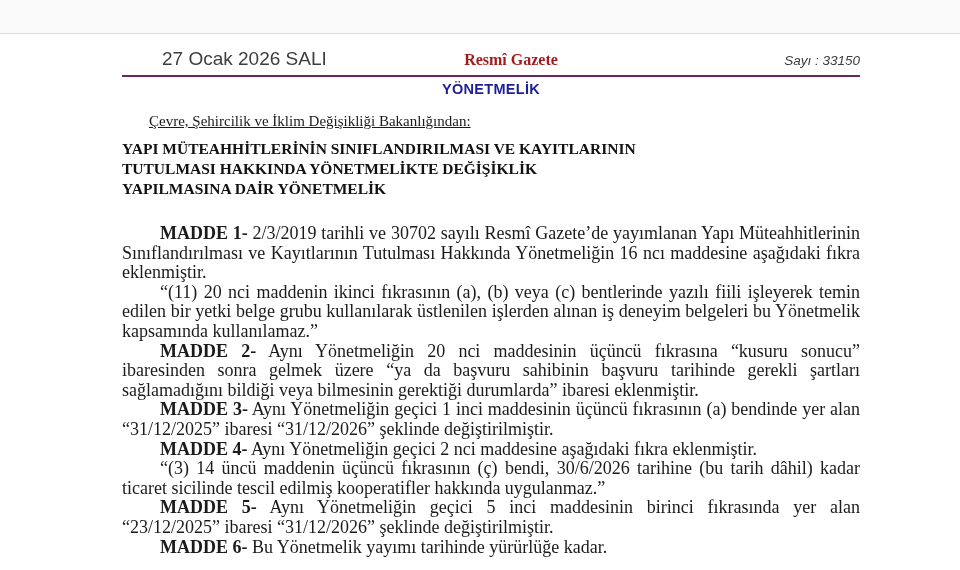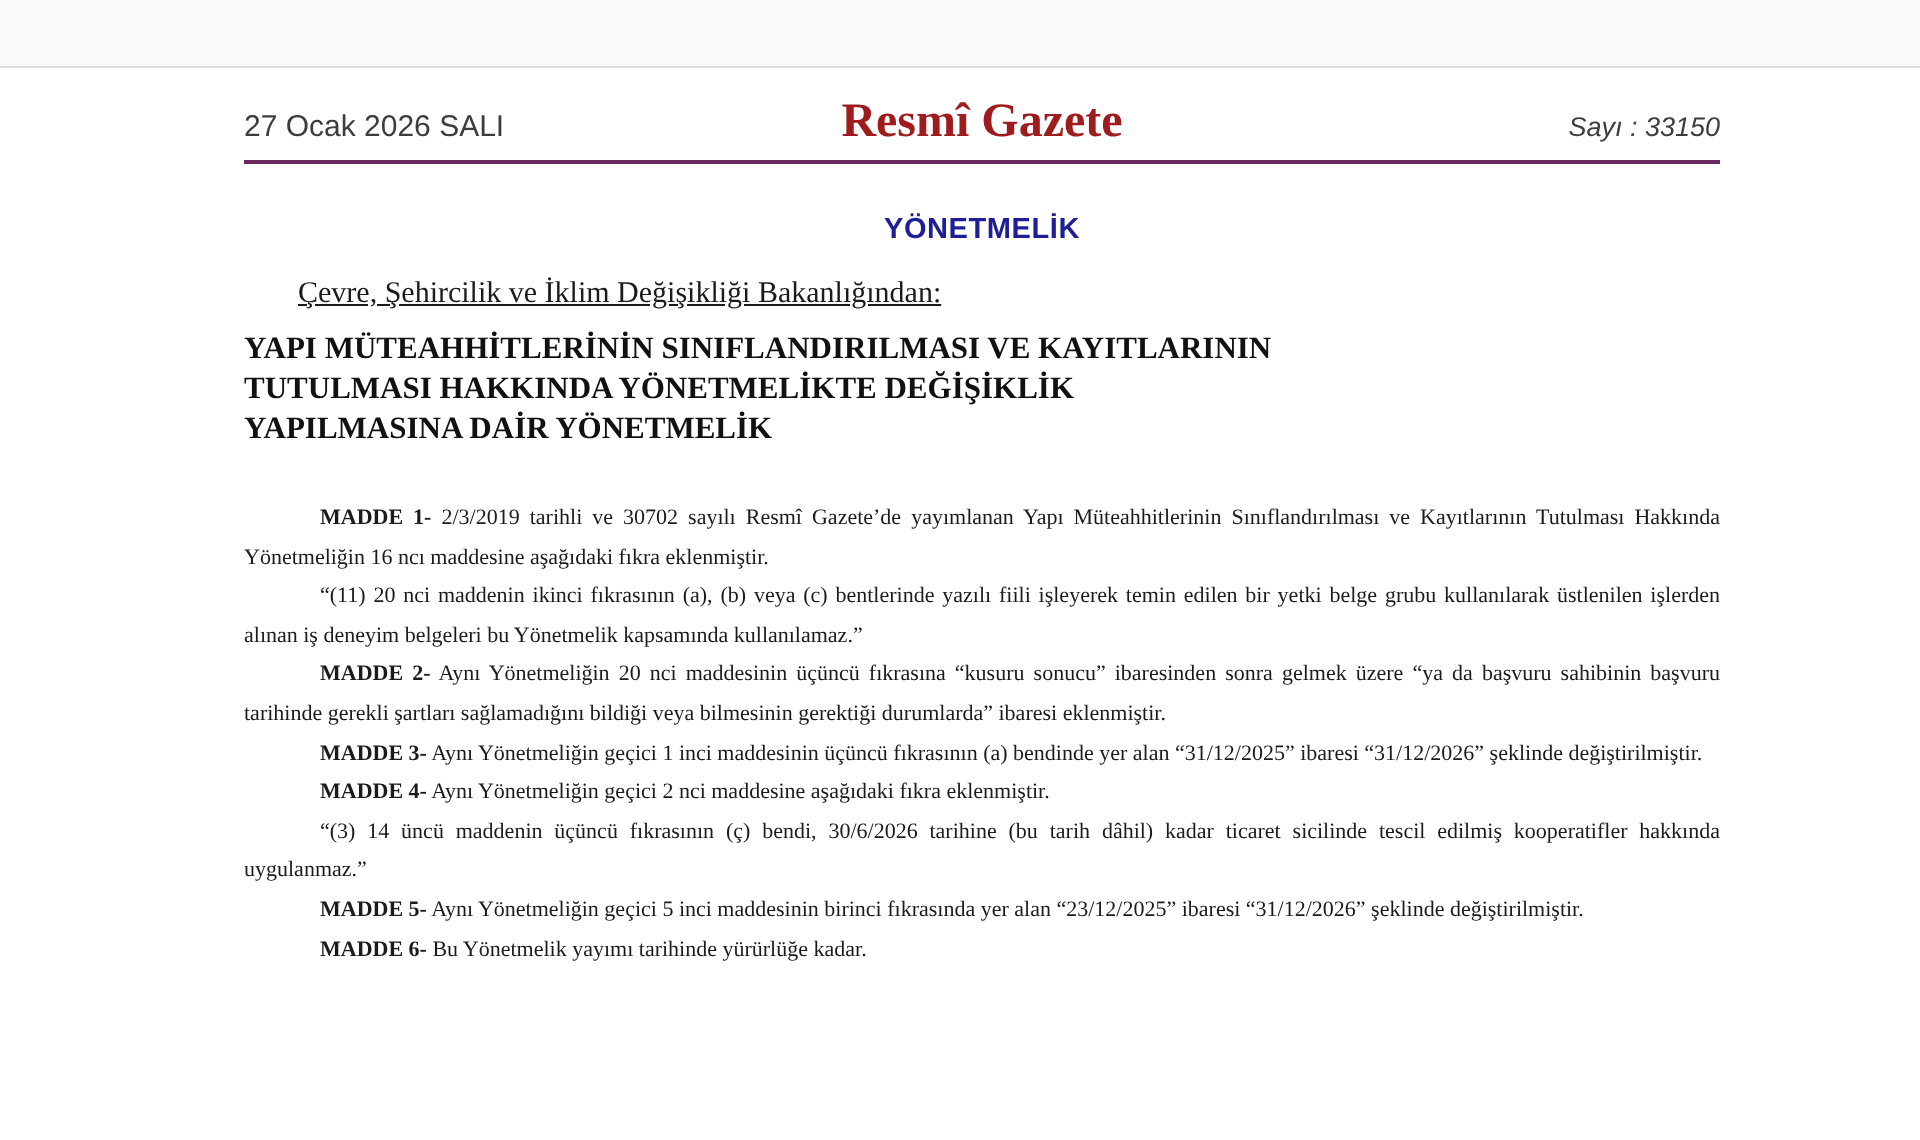--- a/index.html
+++ b/index.html
@@ -24,30 +24,31 @@
     margin-left: 122px;
   }
   .masthead {
     display: flex;
     align-items: baseline;
     padding-top: 14px;
   }
   .masthead .date {
     width: 190px;
     font-family: "Liberation Sans", sans-serif;
-    font-size: 15px;
+    font-size: 19px;
     color: #3d3d3d;
     white-space: nowrap;
+    margin-left: 40px;
   }
   .masthead .gtitle {
     flex: 1;
     text-align: center;
     font-family: "Liberation Serif", serif;
     font-weight: bold;
-    font-size: 24px;
+    font-size: 16px;
     color: #9e1b1e;
     white-space: nowrap;
   }
   .masthead .issue {
     width: 190px;
     text-align: right;
     font-family: "Liberation Sans", sans-serif;
     font-size: 13.5px;
     color: #3d3d3d;
     white-space: nowrap;
@@ -58,39 +59,39 @@
     background: #67295f;
     margin-top: 5px;
   }
   .section-heading {
     text-align: center;
     font-family: "Liberation Sans", sans-serif;
     font-weight: bold;
     font-size: 14.5px;
     letter-spacing: 0.3px;
     color: #1e1e96;
-    margin-top: 25px;
+    margin-top: 4px;
   }
   .ministry {
     margin-top: 16px;
     padding-left: 27px;
     font-size: 15px;
     text-decoration: underline;
     color: #1b1b1b;
   }
   .reg-title {
     margin-top: 9px;
     font-weight: bold;
     font-size: 15.5px;
     line-height: 20px;
     color: #111;
   }
   .body-text {
     margin-top: 25px;
-    font-size: 11px;
+    font-size: 18px;
     line-height: 19.6px;
     text-align: justify;
   }
   .para {
     margin: 0;
     text-indent: 38px;
   }
   .para b {
     font-weight: bold;
   }

